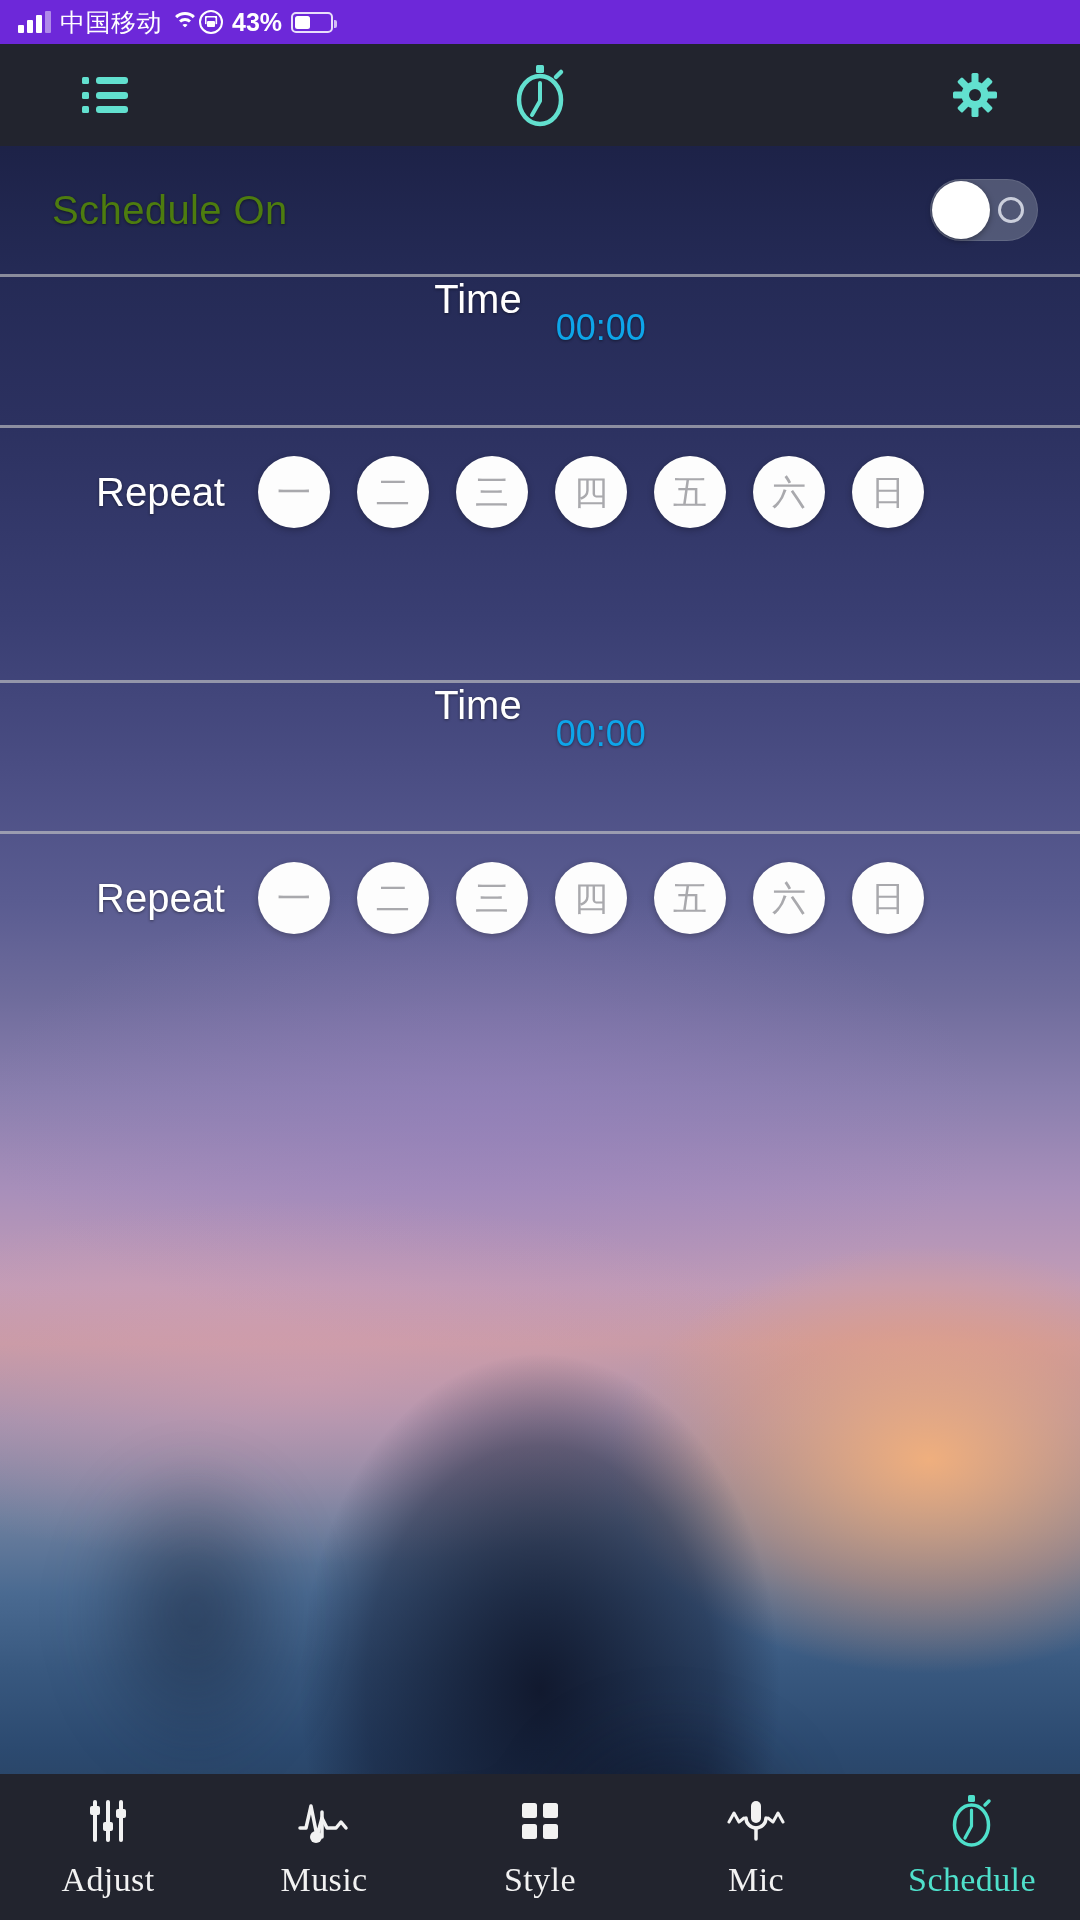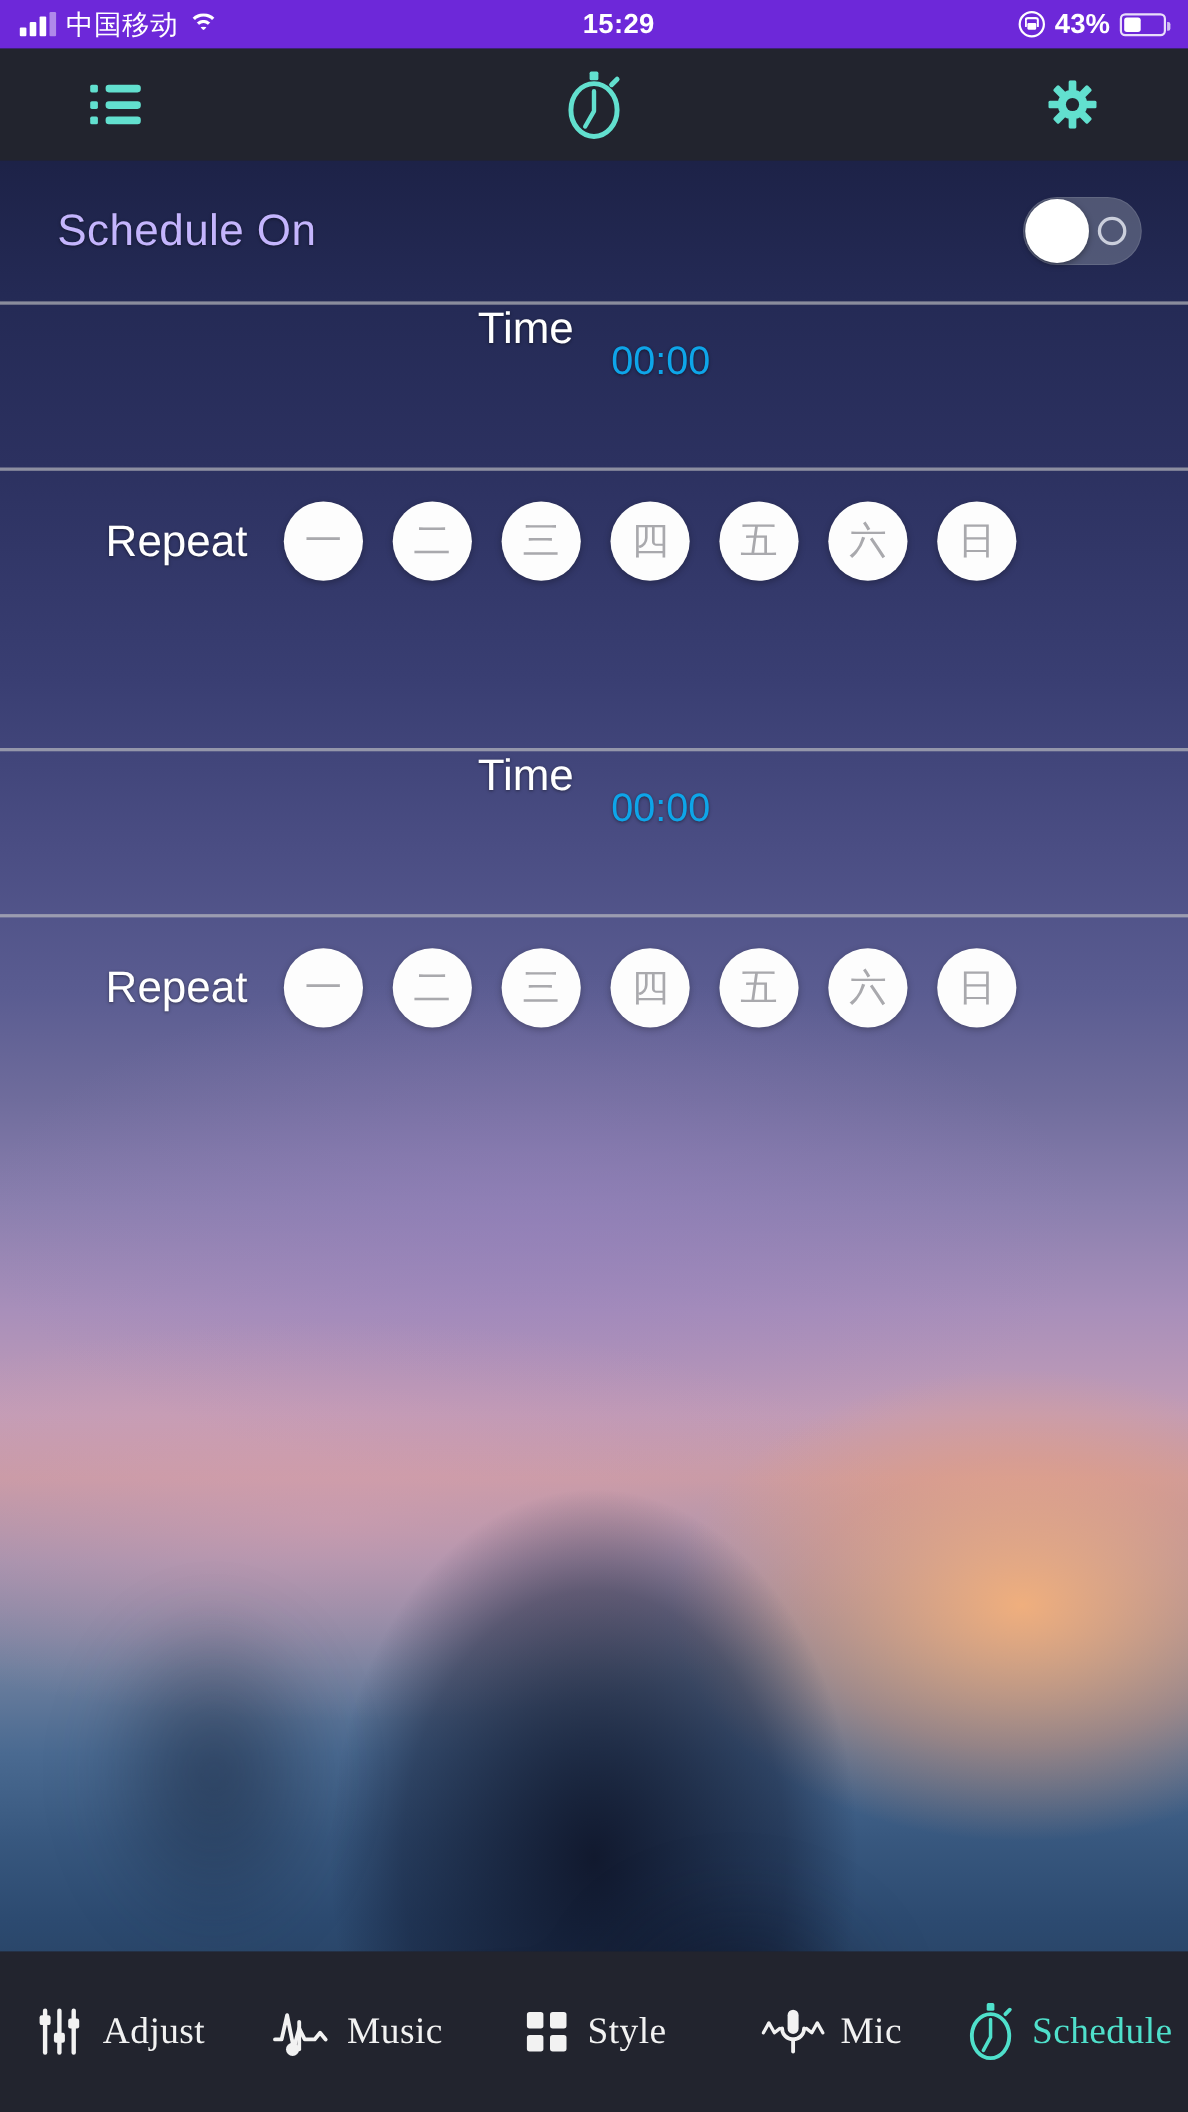--- a/index.html
+++ b/index.html
@@ -146,21 +146,21 @@
   }
   .divider { height:3px; background:rgba(200,200,200,0.62); width:100%; }
 
   .row { position:relative; width:100%; }
 
   .row-head {
     display:flex; align-items:center; justify-content:space-between;
     height:128px; padding:0 42px 0 52px;
   }
   .row-label {
-    color:#c4b5fd; font-size:40px; font-weight:400;
+    color:#4d7c0f; font-size:40px; font-weight:400;
     letter-spacing:0.4px;
     text-shadow:0 1px 3px rgba(0,0,0,0.45);
   }
 
   
   .toggle {
     width:108px; height:62px; border-radius:31px;
     background:rgba(120,128,150,0.55);
     position:relative; cursor:pointer;
     box-shadow:inset 0 0 0 1px rgba(255,255,255,0.10);
@@ -206,21 +206,21 @@
   .spacer-1 { height:124px; }
 
   
   #tab-bar {
     position:absolute; bottom:0; left:0;
     width:1080px; height:146px;
     background:#22242e;
     display:flex; align-items:center;
     z-index:45;
   }
-  .tab { flex:1; display:flex; align-items:center;
+  .tab { flex:1; display:flex; flex-direction:column; align-items:center;
          justify-content:center; gap:14px; cursor:pointer; height:100%; }
   .tab .tab-ico { height:52px; display:flex; align-items:center;
                   justify-content:center; }
   .tab .tab-lbl { font-family:"Liberation Serif", serif;
                   font-size:34px; color:#f2f2f2; letter-spacing:0.4px; }
   .tab.active .tab-lbl { color:#4fe0cb; }
 </style>
 </head>
 <body>
 
@@ -236,21 +236,20 @@
           <i></i>
           <i></i>
       </div>
       <div class="carrier">中国移动</div>
       <div class="wifi">
         <span></span>
           <span></span>
           <span></span>
       </div>
     </div>
-    <div class="sb-center">15:29</div>
     <div class="sb-right">
       <div class="rotlock"></div>
       <div class="batt-pct">43%</div>
       <div class="battery">
         <div class="fill" id="batt-fill" style="width: 43%;"></div>
       </div>
     </div>
   </div>
 
   <div id="nav-bar">

